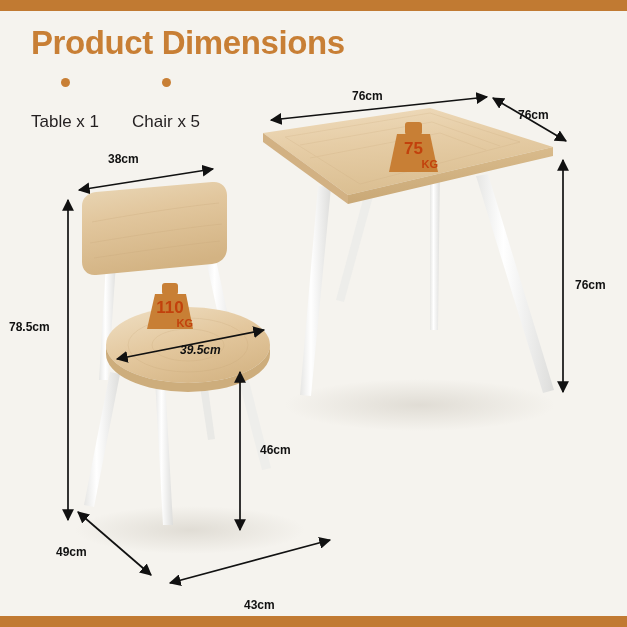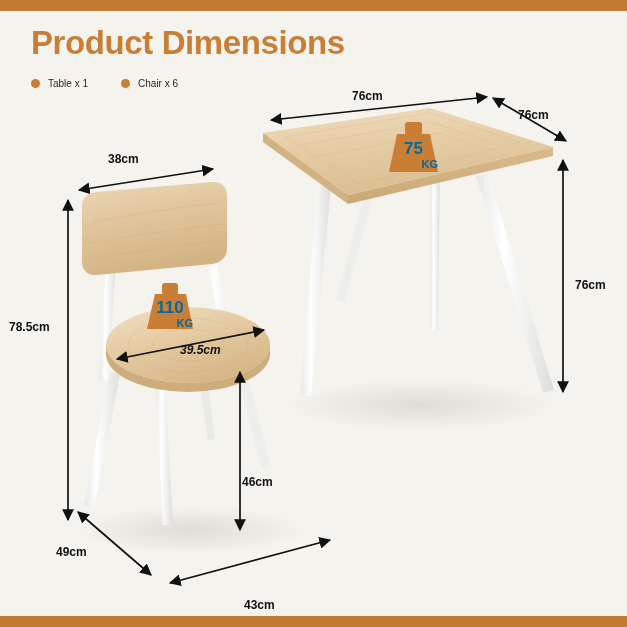--- a/index.html
+++ b/index.html
@@ -40,24 +40,25 @@
     position: absolute;
     left: 31px;
     top: 78px;
     display: flex;
     align-items: center;
     gap: 33px;
   }
   .legend-item {
     display: flex;
     align-items: center;
-    gap: 8px;
-    font-size: 10px;
+    gap: 25px;
+    font-size: 17px;
     color: #231f20;
     white-space: nowrap;
+    flex-direction: column;
   }
   .legend-dot {
     width: 9px;
     height: 9px;
     border-radius: 50%;
     background: #c87f35;
     flex: none;
   }
 
   #scene {
@@ -70,21 +71,21 @@
   .dimlabel {
     position: absolute;
     font-size: 12px;
     font-weight: bold;
     color: #111111;
     white-space: nowrap;
   }
   .badge {
     position: absolute;
     text-align: center;
-    color: #0369a1;
+    color: #c2410c;
     font-weight: bold;
     line-height: 1;
   }
   .badge .num { display: block; }
   .badge .unit { display: block; text-align: right; }
 </style>
 </head>
 <body>
 
 <div id="page">
@@ -94,21 +95,21 @@
 
   <div id="title">Product Dimensions</div>
 
   <div id="legend">
     <div class="legend-item">
       <span class="legend-dot"></span>
       <span>Table x 1</span>
     </div>
     <div class="legend-item">
       <span class="legend-dot"></span>
-      <span>Chair x 6</span>
+      <span>Chair x 5</span>
     </div>
   </div>
 
   <svg id="scene" viewBox="0 0 627 627">
     <defs>
       <linearGradient id="tableTopGrad" x1="0" y1="0" x2="0.25" y2="1">
         <stop offset="0%" stop-color="#efdcbd"></stop>
         <stop offset="45%" stop-color="#e6cda6"></stop>
         <stop offset="100%" stop-color="#dbbf92"></stop>
       </linearGradient>
@@ -252,17 +253,17 @@
     <span class="unit" style="font-size:11px; margin-top:2px;">KG</span>
   </div>
 
   <div class="dimlabel" style="left:352px; top:89px;">76cm</div>
   <div class="dimlabel" style="left:518px; top:108px;">76cm</div>
   <div class="dimlabel" style="left:575px; top:278px;">76cm</div>
 
   <div class="dimlabel" style="left:108px; top:152px;">38cm</div>
   <div class="dimlabel" style="left:9px; top:320px;text-align:right;">78.5cm</div>
   <div class="dimlabel" style="left:180px; top:343px;font-style:italic;">39.5cm</div>
-  <div class="dimlabel" style="left:242px; top:443px;margin-top:32px;">46cm</div>
+  <div class="dimlabel" style="left:260px; top:443px;">46cm</div>
   <div class="dimlabel" style="left:56px; top:545px;">49cm</div>
   <div class="dimlabel" style="left:244px; top:566px;margin-top:32px;">43cm</div>
 
 </div>
 
 </body></html>

